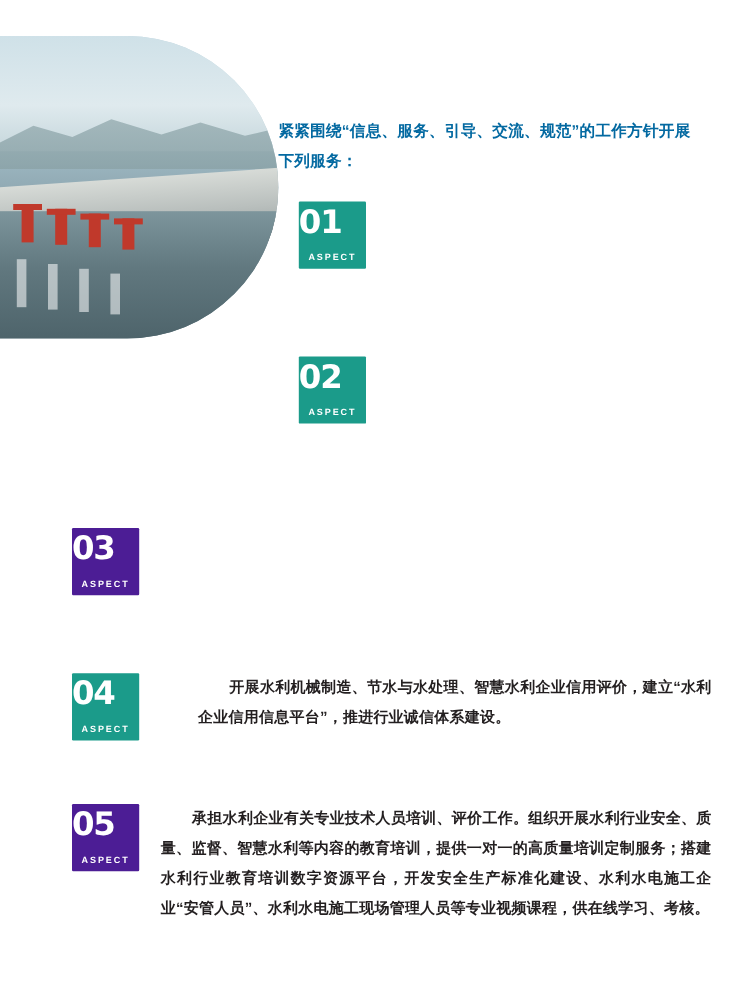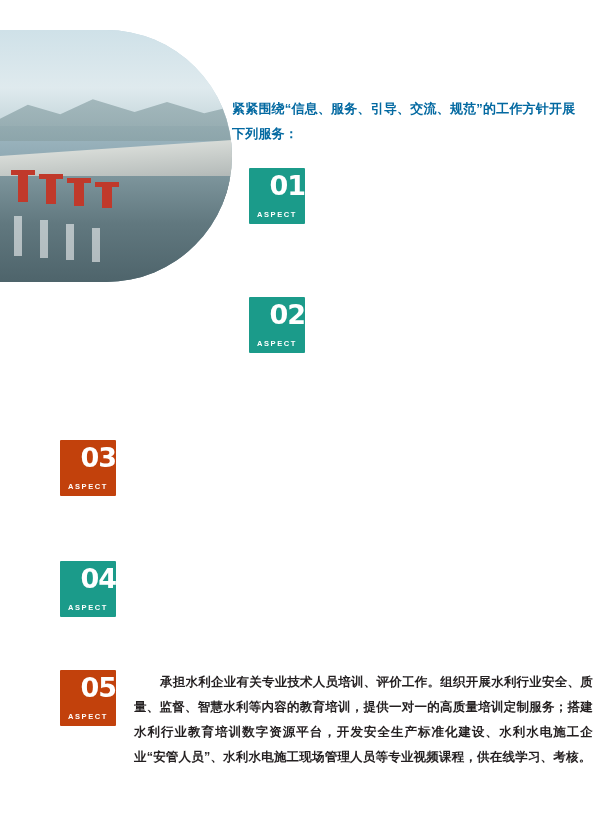--- a/index.html
+++ b/index.html
@@ -107,41 +107,41 @@
     flex: 0 0 56px;
     color: #ffffff;
     position: relative;
     border-radius: 1px;
   }
   .badge .num {
     position: absolute;
     top: 1px;
     left: 0;
     width: 100%;
-    text-align: right;
+    text-align: left;
     font-size: 27px;
     font-weight: bold;
     line-height: 34px;
     letter-spacing: -1px;
     font-family: "DejaVu Sans", sans-serif;
   }
   .badge .lbl {
     position: absolute;
     bottom: 5px;
     left: 0;
     width: 100%;
     text-align: center;
     font-size: 7.5px;
     letter-spacing: 1.6px;
     font-weight: bold;
     font-family: "Liberation Sans", sans-serif;
     margin-top: 34px;
   }
   .badge.teal { background: #1b9b8a; }
-  .badge.blue { background: #c2410c; }
+  .badge.blue { background: #4c1d95; }
 
   .block .text {
     margin-left: 18px;
     font-size: 12.5px;
     line-height: 25px;
     color: #231f20;
     font-weight: bold;
     letter-spacing: 0.2px;
     text-align: justify;
   }
@@ -187,20 +187,21 @@
     <div class="num">03</div>
     <div class="lbl">ASPECT</div>
   </div>
 </div>
 
 <div class="block" style="left:60px; top:561px; width:533px;gap:31px;">
   <div class="badge teal">
     <div class="num">04</div>
     <div class="lbl">ASPECT</div>
   </div>
+  <div class="text"><span class="indent"></span><span>开展水利机械制造、节水与水处理、智慧水利企业信用评价，建立“水利企业信用信息平台”，推进行业诚信体系建设。</span></div>
 </div>
 
 <div class="block" style="left:60px; top:670px; width:533px;">
   <div class="badge blue">
     <div class="num">05</div>
     <div class="lbl">ASPECT</div>
   </div>
   <div class="text"><span class="indent"></span><span>承担水利企业有关专业技术人员培训、评价工作。组织开展水利行业安全、质量、监督、智慧水利等内容的教育培训，提供一对一的高质量培训定制服务；搭建水利行业教育培训数字资源平台，开发安全生产标准化建设、水利水电施工企业“安管人员”、水利水电施工现场管理人员等专业视频课程，供在线学习、考核。</span></div>
 </div>
 

